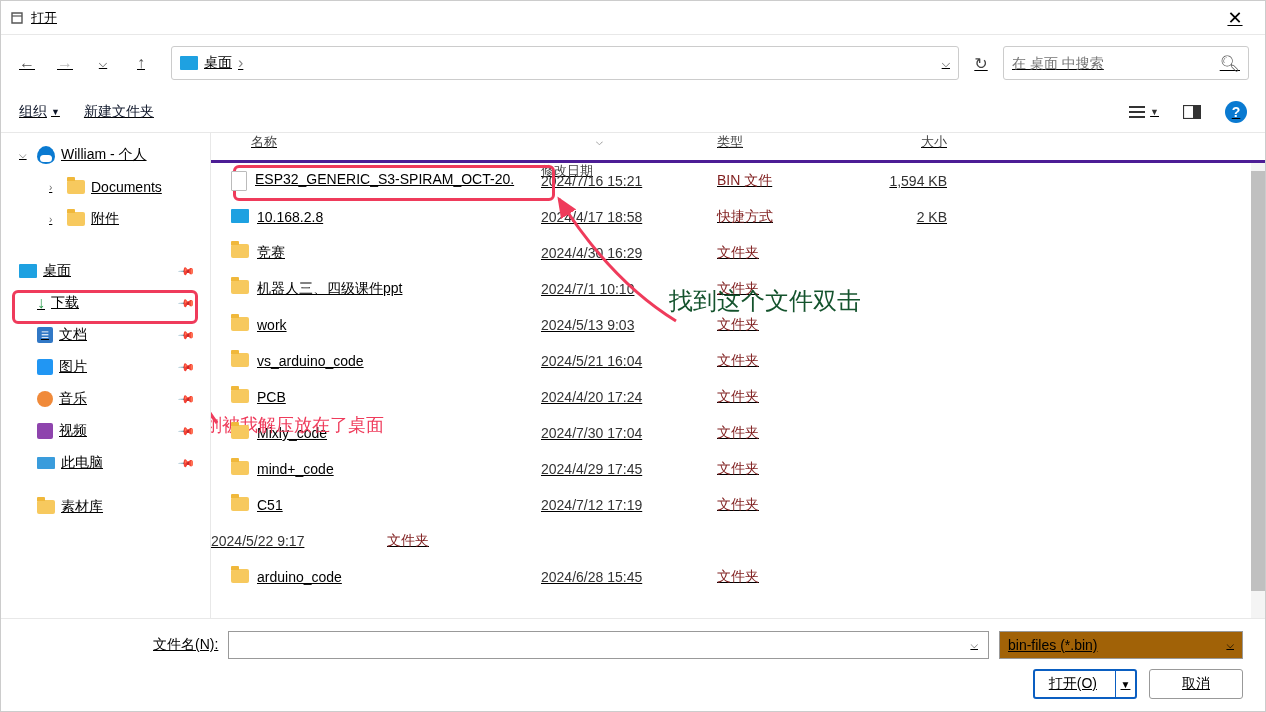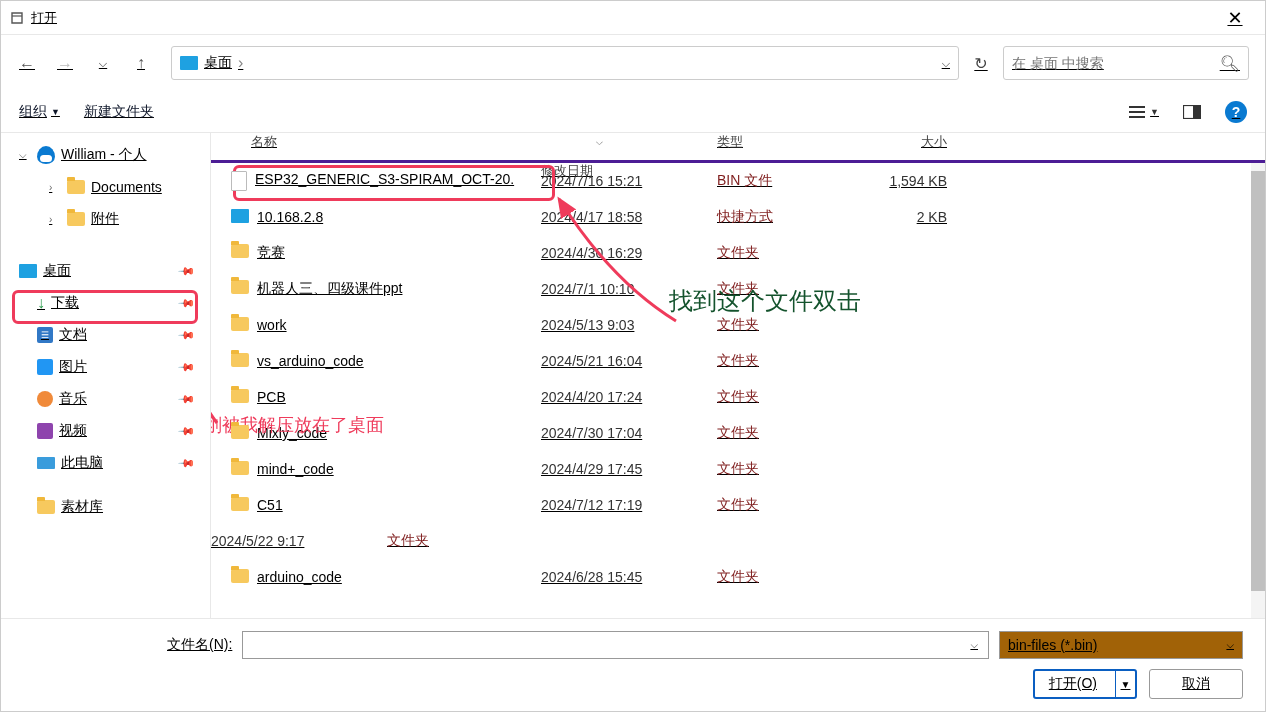--- a/index.html
+++ b/index.html
@@ -69,21 +69,21 @@
 
 .row-highlight { position: absolute; left: 22px; top: 2px; width: 322px; height: 36px; border: 3px solid #ef3b5b; border-radius: 6px; pointer-events: none; }
 
 .annotation-arrow1 { position: absolute; left: 340px; top: 28px; pointer-events: none; }
 .annotation-text1 { position: absolute; left: 458px; top: 122px; color: #14532d; font-size: 24px; font-weight: 500; pointer-events: none; }
 .annotation-arrow2 { position: absolute; left: -30px; top: 180px; pointer-events: none; }
 .annotation-text2 { position: absolute; left: -25px; top: 250px; color: #ef3b5b; font-size: 18px; font-weight: 500; pointer-events: none; white-space: nowrap;}
 
 .bottom-panel { border-top: 1px solid #e8e8e8; padding: 12px 22px; display: flex; flex-direction: column; gap: 10px; }
 .filename-row { display: flex; align-items: center; gap: 10px; padding-left: 130px; }
-.filename-row label { font-size: 14px; margin-left: 14px; }
+.filename-row label { font-size: 14px; }
 .filename-row .fn-input { flex: 1; border: 1px solid #999; height: 28px; padding: 0 6px; font-size: 14px; border-radius: 0; display:flex; align-items:center; justify-content:flex-end; background:#fff;}
 .filename-row .fn-input .dd { color:#555; font-size:10px; padding-right:4px;}
 .filter { width: 244px; border: 1px solid #999; height: 28px; padding: 0 8px; display: flex; align-items: center; justify-content: space-between; font-size: 14px; background:#a16207;}
 .btnrow { display: flex; justify-content: flex-end; gap: 12px; }
 .btn { min-width: 94px; height: 30px; border: 1px solid #999; background: #fff; border-radius: 3px; display: flex; align-items: center; justify-content: center; font-size: 14px; gap: 4px; }
 .btn.open { border: 2px solid #0a5ec1; position: relative; padding-right: 0;}
 .btn.open .main-lbl { flex: 1; text-align: center; padding: 0 14px;}
 .btn.open .split { width: 20px; border-left: 1px solid #0a5ec1; height: 100%; display:flex; align-items:center; justify-content:center; font-size:10px;}
 .filelist-sb { position: absolute; right: 0; top: 0; width: 14px; height: 100%; background: #f4f4f4; }
 .filelist-sb .thumb { position: absolute; top: 8px; width: 14px; height: 420px; background: #c0c0c0; }

